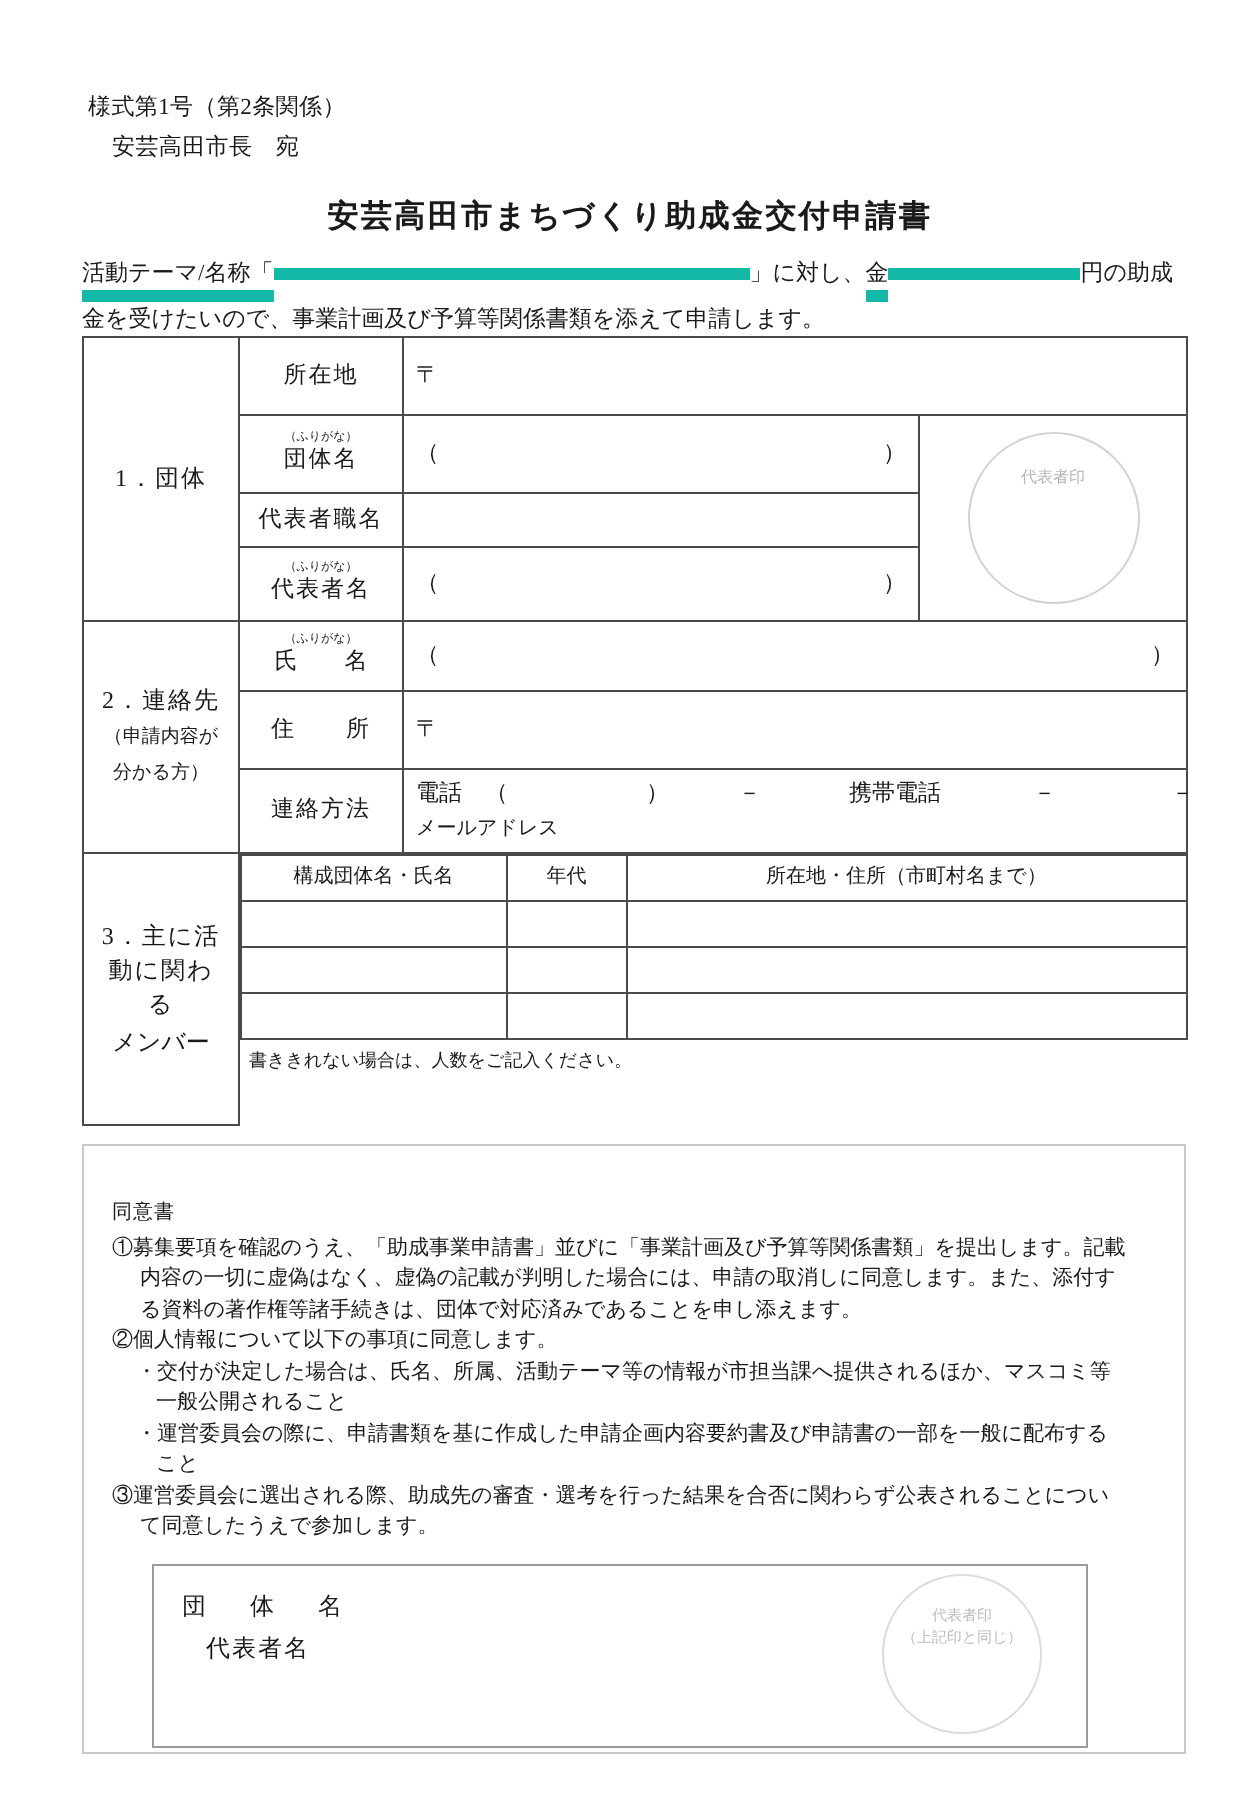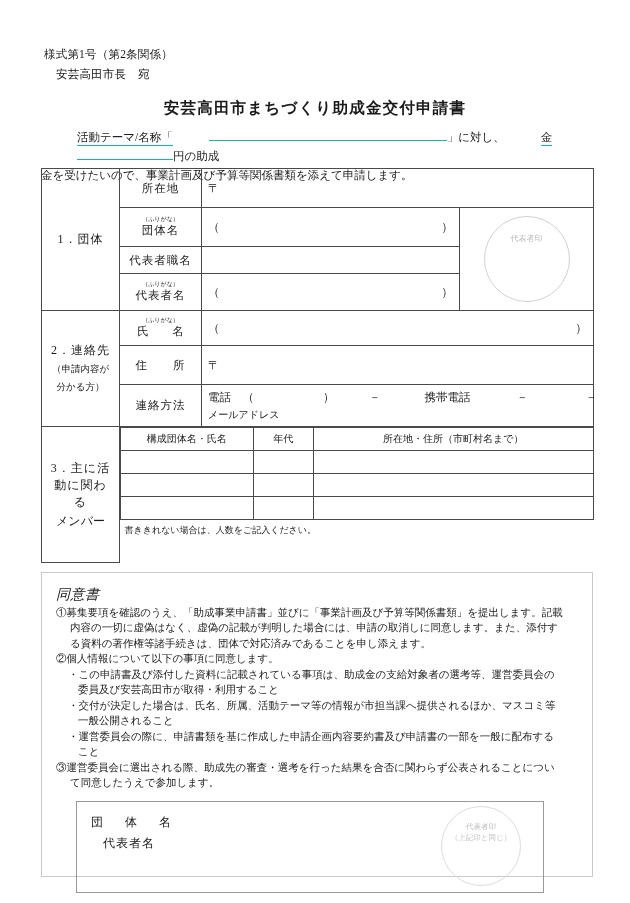--- a/index.html
+++ b/index.html
@@ -48,24 +48,23 @@
   
   .intro {
     position: absolute;
     left: 41px;
     top: 128px;
     width: 552px;
     font-size: 11.5px;
     line-height: 19px;
   }
   .intro .ul {
-    border-bottom: 1px solid #14b8a6;
+    border-bottom: 6px solid #14b8a6;
     display: inline-block;
     line-height: 16px;
-    margin-left: 36px;
   }
   .intro .fill-a { display:inline-block; width: 238px; }
   .intro .fill-b { display:inline-block; width: 96px; }
 
   
   .main-table {
     position: absolute;
     left: 41px;
     top: 168px;
     width: 552px;
@@ -168,25 +167,24 @@
     top: 572px;
     width: 552px;
     height: 305px;
     box-sizing: border-box;
     border: 1px solid #c9c9c9;
     padding: 10px 14px;
     font-size: 10.5px;
     line-height: 15.5px;
   }
   .consent h4 {
-    margin: 4px 0 2px 0;
-    font-size: 14px;
+    margin: 16px 0 2px 0;
+    font-size: 10px;
     font-weight: normal;
     letter-spacing: 0.5px;
-    font-style: italic;
   }
   .consent p { margin: 0; text-indent: 0; }
   .consent .item { padding-left: 14px; text-indent: -14px; }
   .consent .bullet { padding-left: 22px; text-indent: -10px; }
 
   .sign-box {
     margin-top: 10px;
     margin-left: 20px;
     width: 468px;
     height: 92px;
@@ -361,24 +359,20 @@
   </table>
 
   <div class="consent">
     <h4>同意書</h4>
     <p class="item">
       <span>①募集要項を確認のうえ、「助成事業申請書」並びに「事業計画及び予算等関係書類」を提出します。記載</span><br>
       <span>内容の一切に虚偽はなく、虚偽の記載が判明した場合には、申請の取消しに同意します。また、添付す</span><br>
       <span>る資料の著作権等諸手続きは、団体で対応済みであることを申し添えます。</span>
     </p>
     <p class="item">②個人情報について以下の事項に同意します。</p>
-    <p class="bullet">
-      <span>・この申請書及び添付した資料に記載されている事項は、助成金の支給対象者の選考等、運営委員会の</span><br>
-      <span>委員及び安芸高田市が取得・利用すること</span>
-    </p>
     <p class="bullet">
       <span>・交付が決定した場合は、氏名、所属、活動テーマ等の情報が市担当課へ提供されるほか、マスコミ等</span><br>
       <span>一般公開されること</span>
     </p>
     <p class="bullet">
       <span>・運営委員会の際に、申請書類を基に作成した申請企画内容要約書及び申請書の一部を一般に配布する</span><br>
       <span>こと</span>
     </p>
     <p class="item">
       <span>③運営委員会に選出される際、助成先の審査・選考を行った結果を合否に関わらず公表されることについ</span><br>

